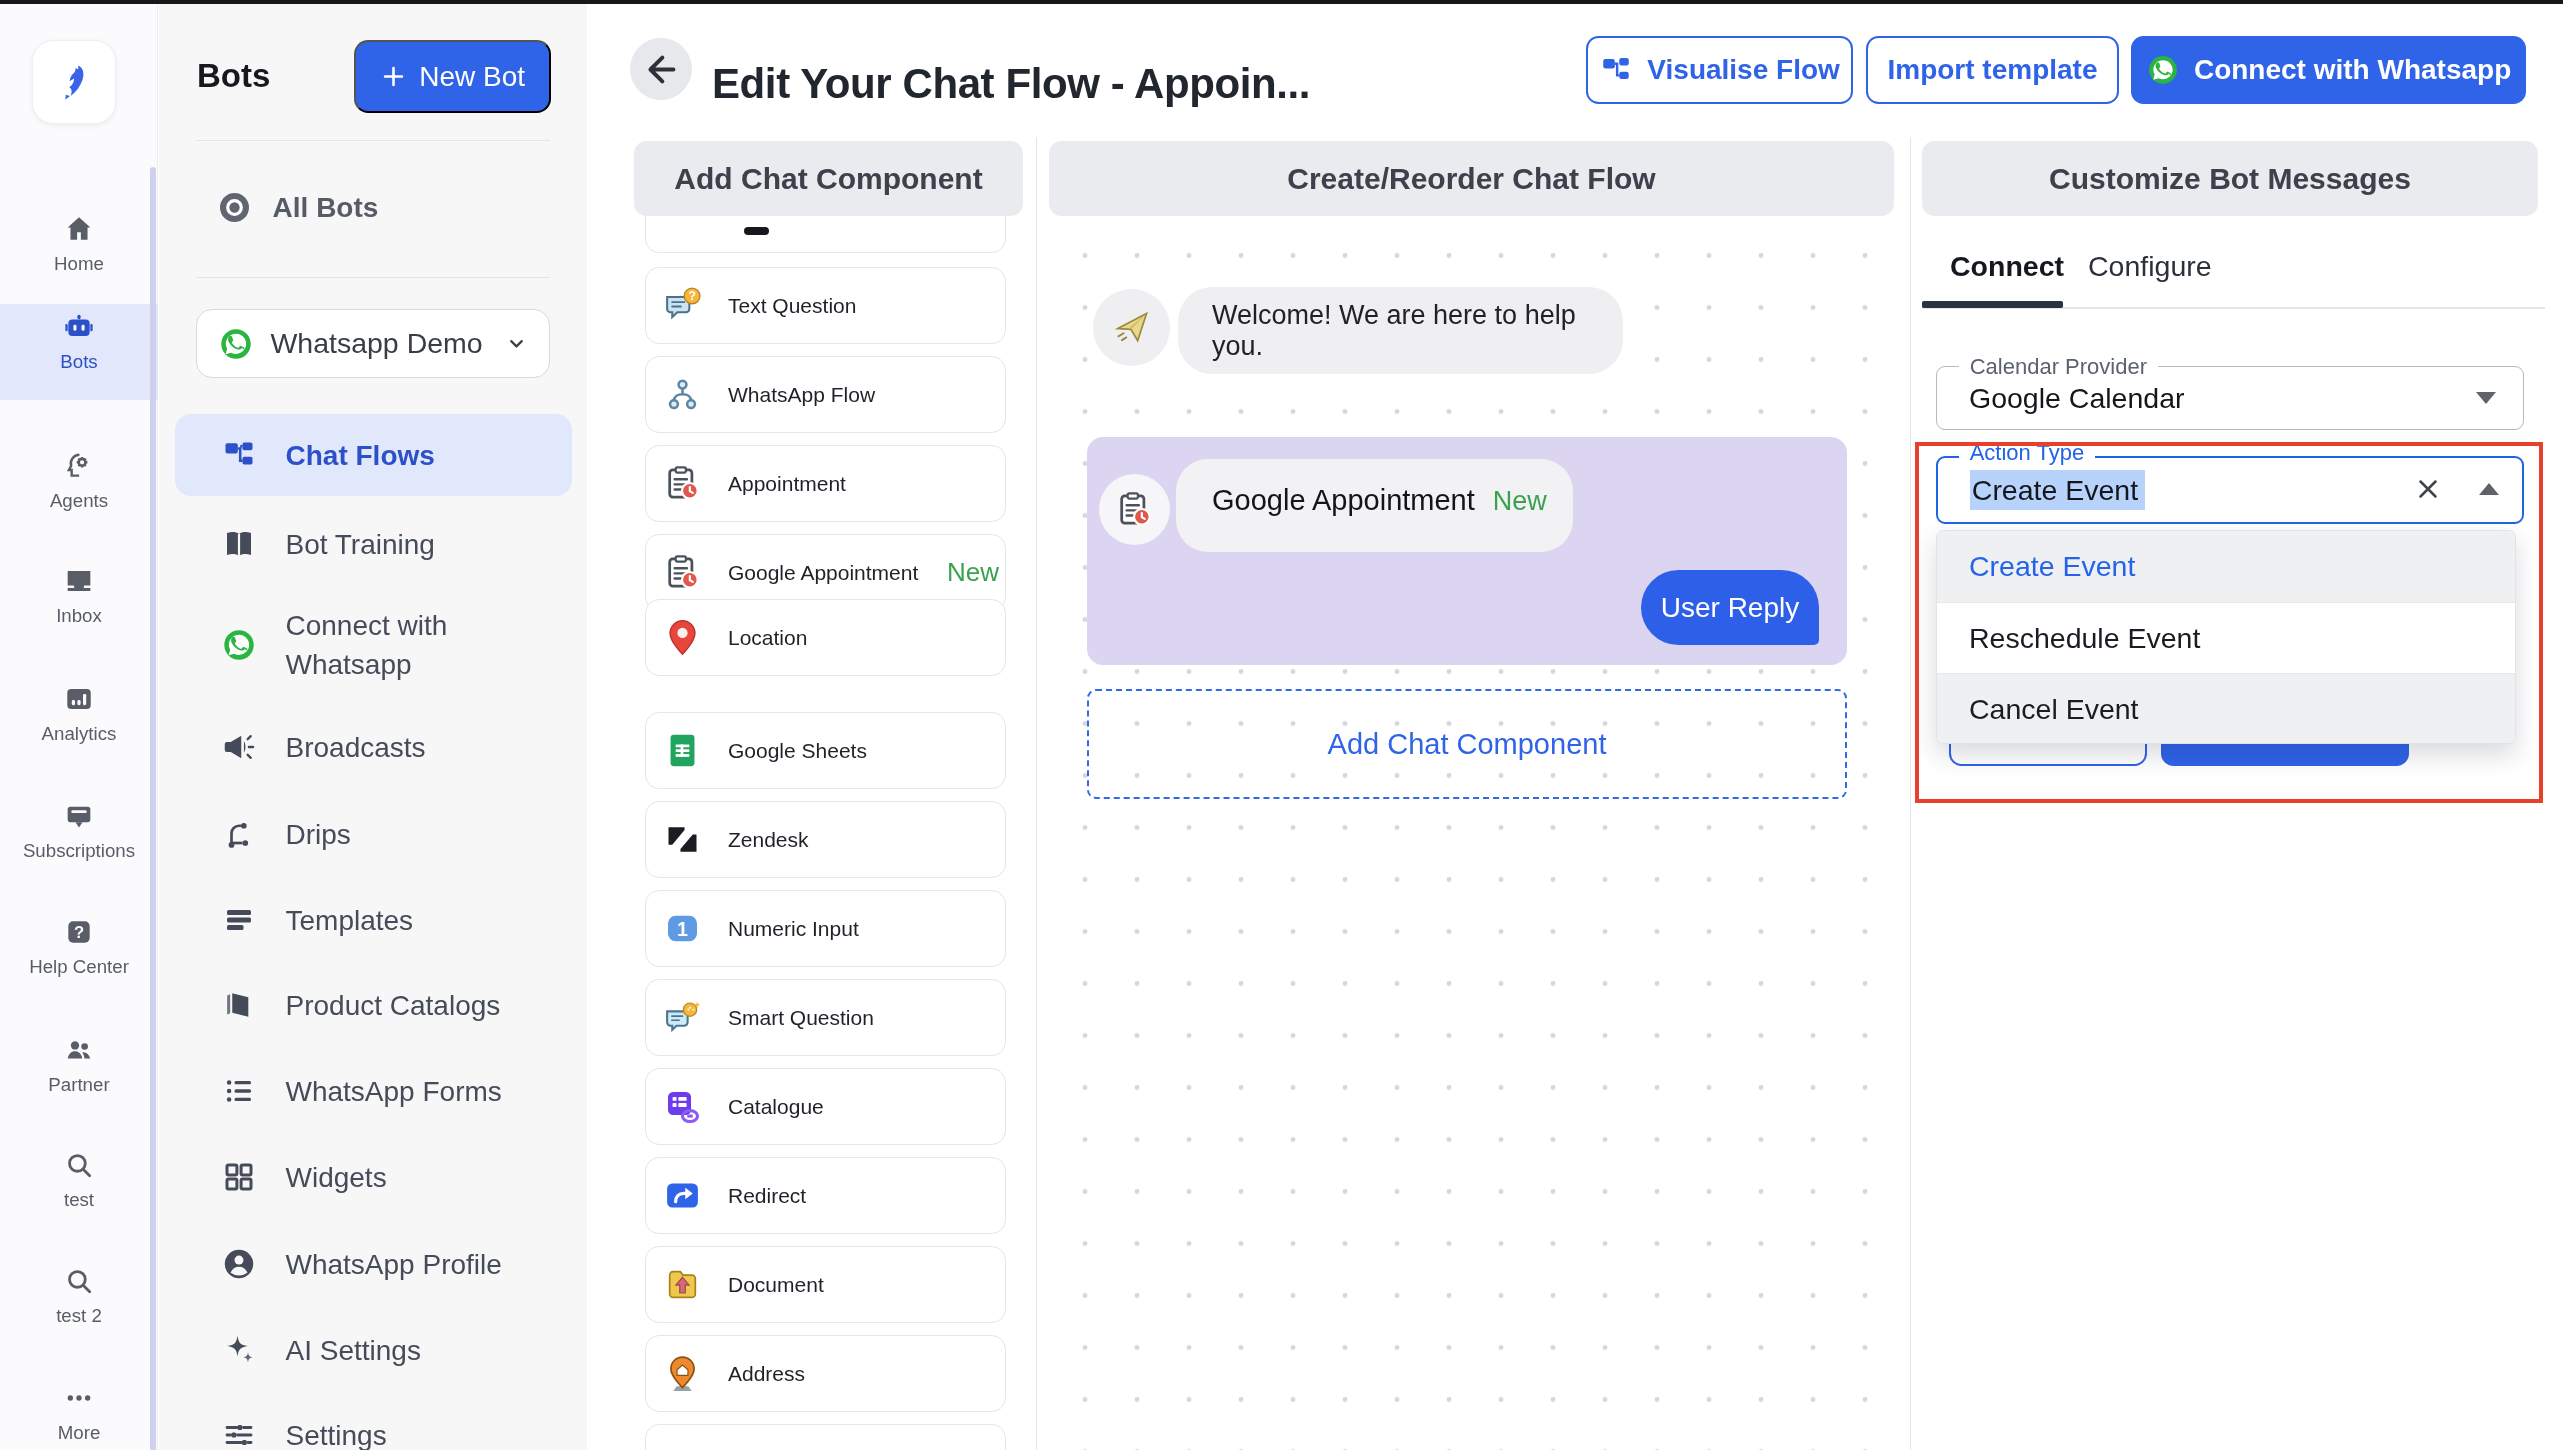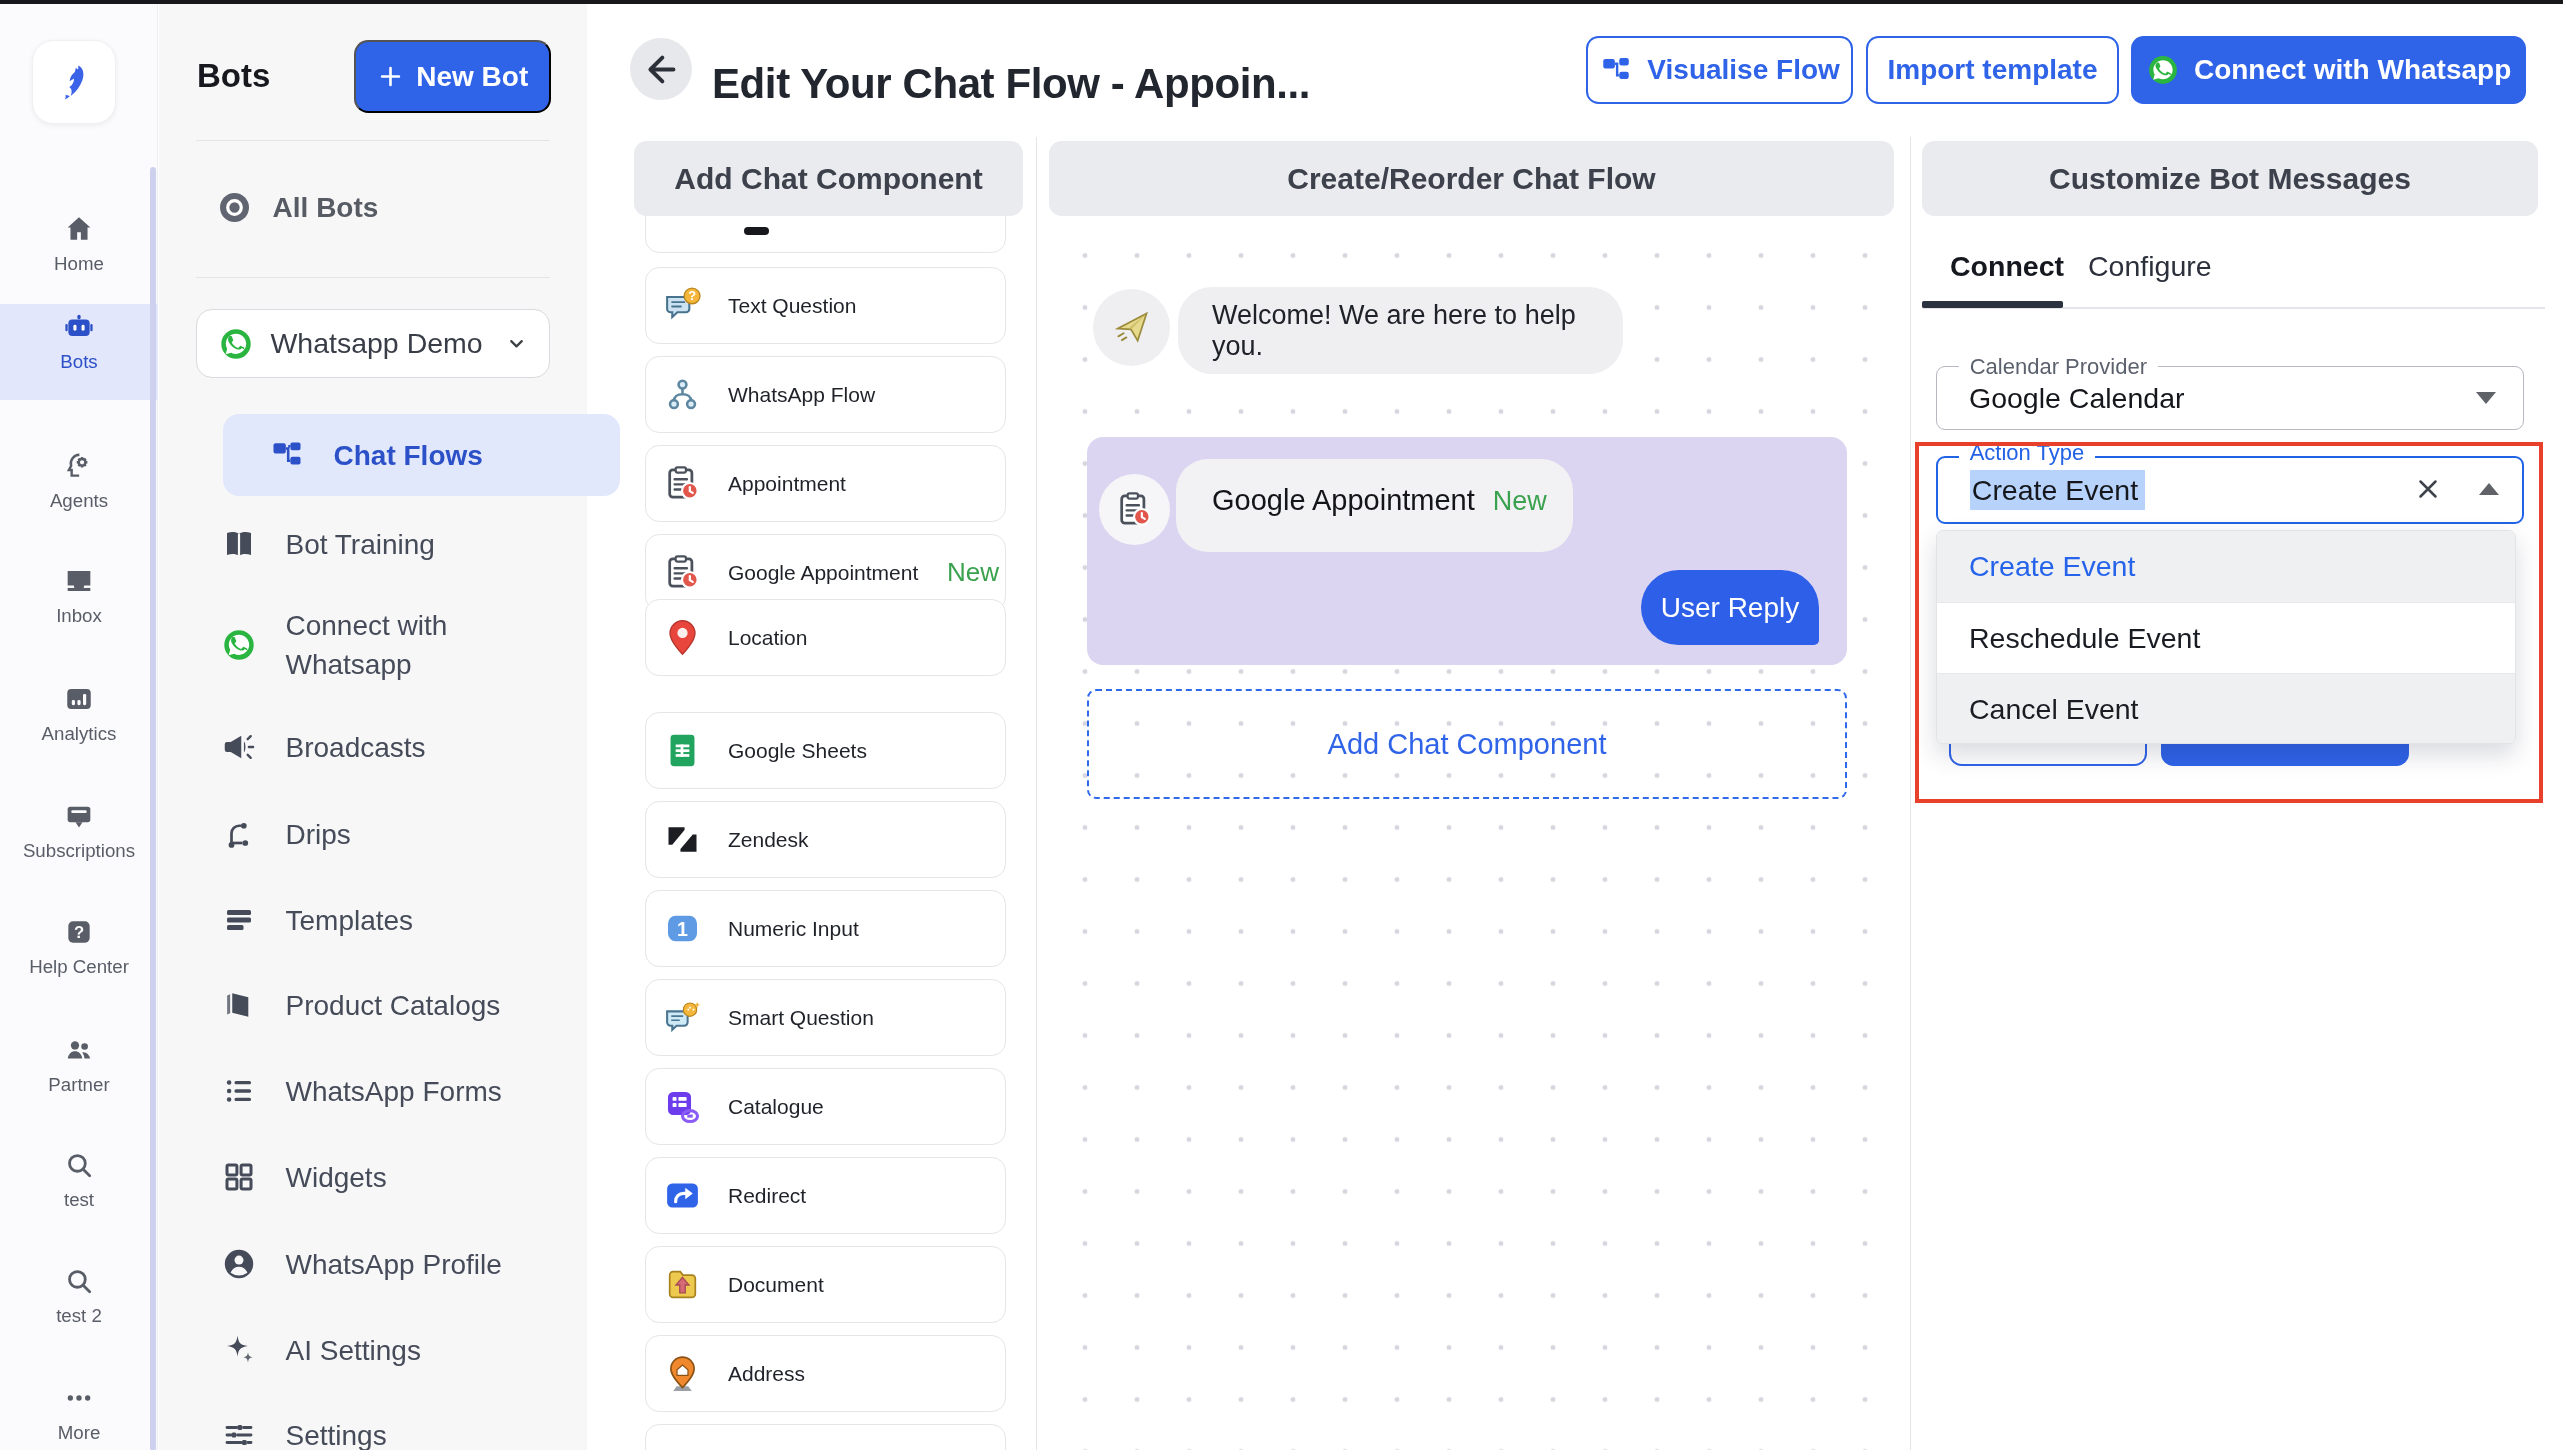--- a/index.html
+++ b/index.html
@@ -17,21 +17,21 @@
   .rail-item.active{background:#e2e7fb;color:#2b50c7;height:96px}
   .rail-ic{display:block;margin:7.1px auto 0;width:32px;height:32px}
   .rail-ic svg{width:32px;height:32px}
   .rail-label{font-size:18.7px;margin-top:4.4px;color:inherit}
   .rail-scroll{position:absolute;right:0.9px;top:163px;bottom:0;width:6.2px;background:#cdd1ed;border-radius:3.6px}
 
   
   .panel{position:absolute;left:159px;top:4.4px;width:428px;bottom:0;background:#f7f7f8;z-index:4}
   .panel-title{position:absolute;left:38px;top:53px;font-size:33px;font-weight:800;color:#17191e}
   .newbot-btn{position:absolute;left:195px;top:36px;width:197px;height:73px;background:#2f63e8;border-radius:14.2px;
-              display:flex;align-items:center;justify-content:center;gap:12.5px;color:#fff;font-size:28px;font-weight:700;cursor:pointer}
+              display:flex;align-items:center;justify-content:center;gap:12.5px;color:#fff;font-size:28px;font-weight:400;cursor:pointer}
   .newbot-btn .ic{width:27px;height:27px}
   .p-hr{position:absolute;left:37px;width:354px;height:0.9px;background:#e3e3e8}
   .allbots{position:absolute;left:57px;top:185px;display:flex;align-items:center;gap:19.6px;cursor:pointer}
   .allbots .ic{width:37px;height:37px}
   .allbots-label{font-size:28px;font-weight:700;color:#565b64}
   .botselect{position:absolute;left:37px;top:305px;width:354px;height:69px;background:#fff;border:1.3px solid #d9d9df;
              border-radius:16px;display:flex;align-items:center;padding:0 21.4px;gap:16px;cursor:pointer}
   .botselect .ic{width:36px;height:36px;flex:0 0 auto}
   .botselect-value{font-size:28.5px;color:#383d47;flex:1;white-space:nowrap;overflow:hidden}
   .botselect .chev{width:23px;height:23px}
@@ -240,21 +240,21 @@
       <span class="ic" style="display: inline-block;"><svg viewBox="0 0 24 24" style="width: 100%; height: 100%;">
             <circle cx="12" cy="12" r="9.8" fill="#2ab540"></circle>
             <path fill="#fff" d="M12 5.2c-3.8 0-6.8 3-6.8 6.7 0 1.2.3 2.3.9 3.3l-1 3.6 3.7-1c1 .5 2.1.8 3.2.8 3.8 0 6.8-3 6.8-6.7s-3-6.7-6.8-6.7zm3.9 9.5c-.2.5-1 .9-1.4 1-.4 0-.8.2-2.8-.6-2.4-1-3.9-3.4-4-3.6-.1-.2-1-1.3-1-2.5 0-1.2.6-1.7.8-2 .2-.2.5-.3.7-.3h.5c.2 0 .4 0 .6.4l.8 2c.1.1.1.3 0 .5l-.3.5-.4.4c-.1.1-.3.3-.1.6.1.3.7 1.2 1.6 2 1.1 1 2 1.3 2.3 1.4.3.1.4.1.6-.1l.9-1c.2-.2.4-.2.6-.1l1.8.9c.2.1.4.2.4.3.1.2.1.7-.1 1.2z"></path>
           </svg></span>
       <span class="botselect-value">Whatsapp Demo ...</span>
       <span class="chev" style="display: inline-block;"><svg viewBox="0 0 24 24" style="width: 100%; height: 100%;">
             <path fill="none" stroke="#3c4043" stroke-width="2.3" stroke-linecap="round" stroke-linejoin="round" d="M6.5 9.5 12 15l5.5-5.5"></path>
           </svg></span>
     </div>
     <nav id="bot-menu">
-        <div class="menu-item active" style="top: 410px; margin-left: 48px;">
+        <div class="menu-item active" style="top: 410px;">
           <span class="ic" style="display: inline-block;"><svg viewBox="0 0 24 24" style="width: 100%; height: 100%;">
               <g fill="currentColor">
                 <rect x="3" y="4.2" width="8.2" height="6.8" rx="1.3"></rect>
                 <rect x="14.3" y="3.6" width="6.7" height="5.2" rx="1.2"></rect>
                 <rect x="14.3" y="13.2" width="6.7" height="5.2" rx="1.2"></rect>
               </g>
               <path fill="none" stroke="currentColor" stroke-width="1.7" d="M11.2 7.6h1.6v8.2h1.5M12.8 6.2h1.5"></path>
             </svg></span>
           <span class="menu-label">Chat Flows</span>
         </div>

